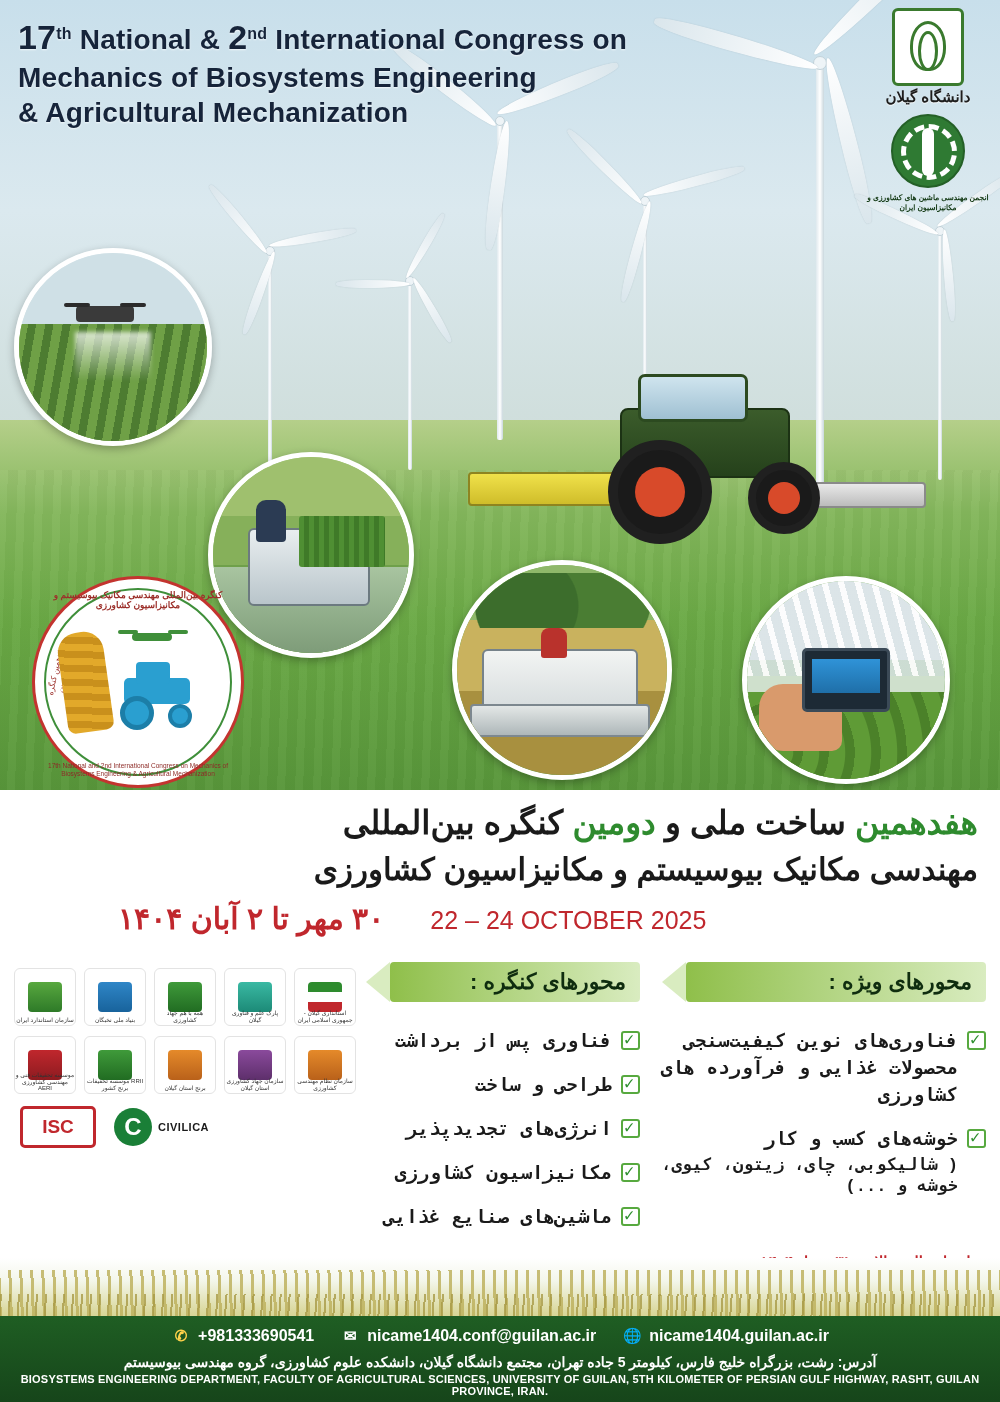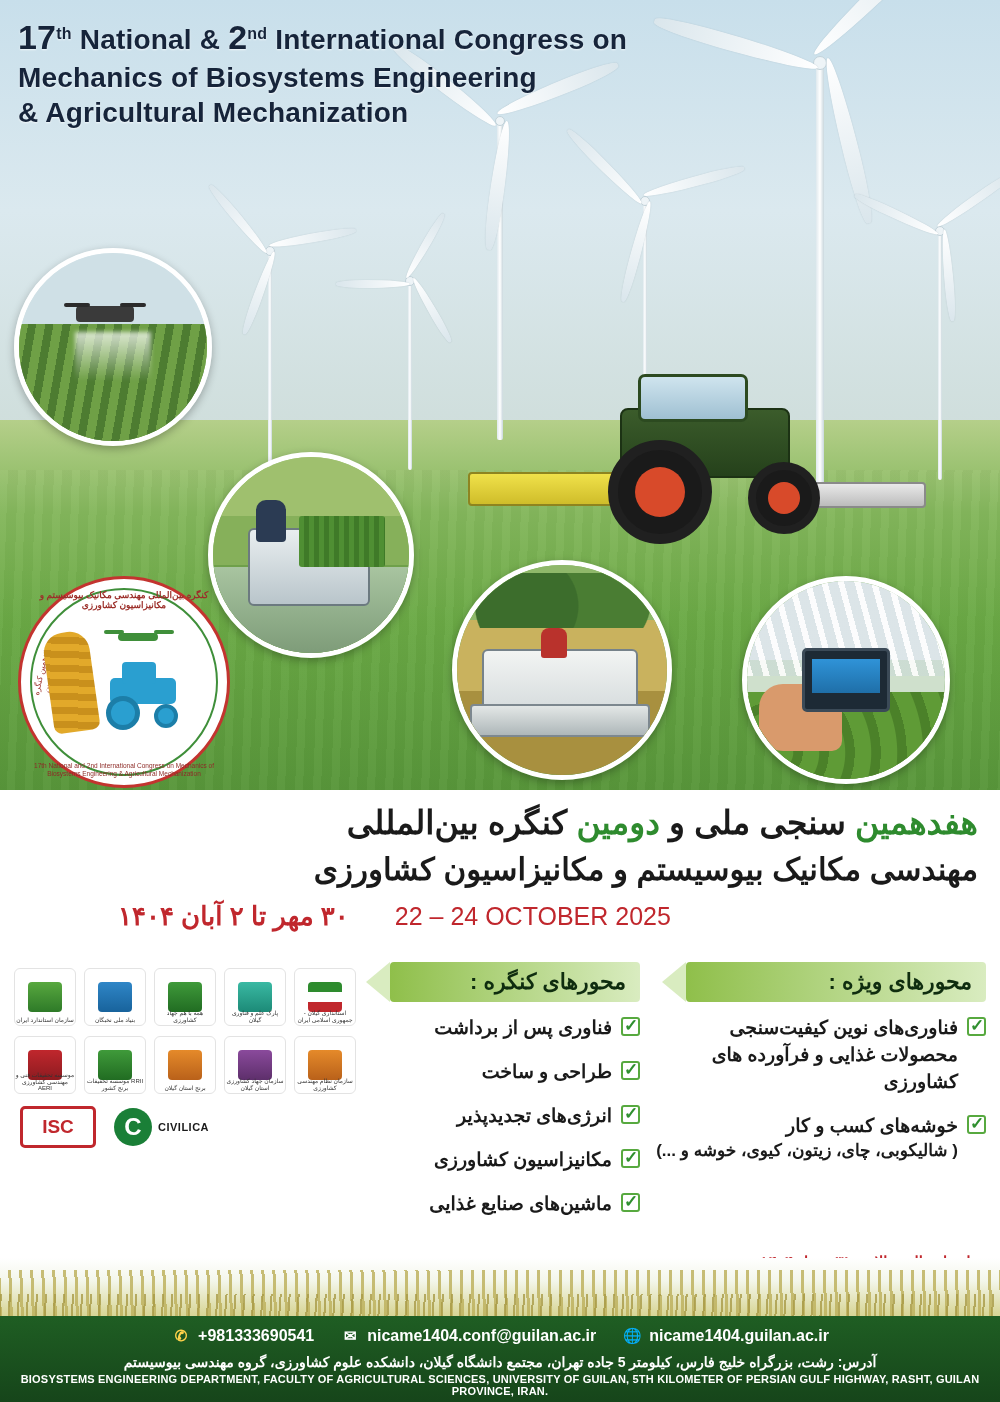--- a/index.html
+++ b/index.html
@@ -168,21 +168,21 @@
   .tractor .wheelF { position:absolute; left:188px; top:84px; width:72px; height:72px;
      border-radius:50%; background:#1a1a1a; border:8px solid #202020; }
   .tractor .wheelF::after{content:"";position:absolute;left:50%;top:50%;transform:translate(-50%,-50%);
      width:32px;height:32px;border-radius:50%;background:#d84a2a;}
   .tractor .mower { position:absolute; left:-92px; top:94px; width:180px; height:34px;
      background: linear-gradient(#f0e14a,#cfbd2a); border:2px solid #8e8420; border-radius:4px; }
   .tractor .mower2 { position:absolute; left:246px; top:104px; width:120px; height:26px;
      background: linear-gradient(#e9e9e9,#bcbcbc); border:2px solid #8a8a8a; border-radius:4px; }
 
   
-  .congress-logo { position: absolute; left: 18px; top: 576px; width: 212px; height: 212px; }
+  .congress-logo { position: absolute; left: 32px; top: 576px; width: 212px; height: 212px; }
   .cl-ring {
     position: absolute; inset: 0; border-radius: 50%;
     border: 3px solid #c3342f; background: #ffffff;
   }
   .cl-ring2 { position: absolute; inset: 12px; border-radius: 50%; border: 2px solid #3f8f3a; }
   .cl-wheat { position:absolute; left:30px; top:56px; width:46px; height:100px;
      background: repeating-linear-gradient(10deg,#e2a92a 0 7px, #c9901c 7px 14px);
      border-radius: 20px 20px 8px 8px; transform: rotate(-8deg); }
   .cl-tractor { position:absolute; left:78px; top:92px; width:96px; height:56px; }
   .cl-tractor .b { position:absolute; left:14px; top:10px; width:66px; height:26px;
@@ -214,21 +214,21 @@
   .fa-title-wrap {
     position: absolute; right: 22px; top: 800px; width: 860px; direction: rtl; text-align: right;
   }
   .fa-title1 { font-size: 33px; font-weight: bold; color: #1a1a1a; line-height: 1.38; }
   .fa-title1 .grn { color: #2e8b2e; }
   .fa-title2 { font-size: 31px; font-weight: bold; color: #1a1a1a; line-height: 1.4; margin-top: 2px; }
   .fa-dates {
     margin-top: 10px; display: flex; flex-direction: row-reverse; justify-content: flex-start;
     gap: 46px; align-items: baseline;
   }
-  .fa-date { font-size: 26px; font-weight: bold; color: #c0272d; }
+  .fa-date { font-size: 30px; font-weight: bold; color: #c0272d; }
   .en-date { font-size: 25px; font-weight: normal; color: #c0272d; direction: ltr; }
 
   
   .sponsors { position: absolute; left: 6px; top: 968px; width: 376px; }
   .sp-row { display: flex; align-items: center; gap: 8px; margin-bottom: 10px; padding-left: 8px; }
   .sp { width: 62px; height: 58px; border-radius: 6px; background: #ffffff;
         display: flex; align-items: center; justify-content: center;
         font-size: 7px; text-align: center; color: #2a2a2a; overflow: hidden; position: relative;
         border: 1px solid #e3e3e3; }
   .sp .cap { position:absolute; bottom:2px; left:0; width:100%; font-size:6px; color:#333; direction: rtl; }
@@ -260,21 +260,21 @@
     background: linear-gradient(90deg, #8fbf4a, #d9ecc0);
     border-radius: 4px;
   }
   .banner-bg::after {
     content:""; position:absolute; left:-24px; top:0; width:0; height:0;
     border-top: 20px solid transparent; border-bottom: 20px solid transparent;
     border-right: 24px solid #d9ecc0;
   }
   .col-head-txt { position: relative; font-size: 22px; font-weight: bold; color: #0f2d0f; }
 
-  .topic-list { margin-top: 13px; }
+  .topic-list { margin-top: 27px; font-family: Liberation Mono, monospace; }
   .topic-item { display: flex; align-items: flex-start; gap: 9px; margin-bottom: 17px; }
   .chk {
     flex: none; width: 19px; height: 19px; border: 2px solid #57a93f; border-radius: 3px;
     position: relative; background: #fff; margin-top: 2px;
   }
   .chk::after {
     content: "✓"; position: absolute; left: 1px; top: -4px; font-size: 17px; color: #2f8f2f; font-weight: bold;
   }
   .topic-txt { font-size: 19px; font-weight: bold; color: #1a1a1a; line-height: 1.42; }
   .topic-sub { font-size: 17px; font-weight: bold; color: #1a1a1a; }
@@ -384,20 +384,29 @@
     </div>
 
     <div class="eng-title">
       <div>
         <span class="num17">17</span><sup>th</sup><span> National &amp; </span><span class="num2">2</span><sup>nd</sup><span> International Congress on</span>
       </div>
       <div>Mechanics of Biosystems Engineering</div>
       <div>&amp; Agricultural Mechanization</div>
     </div>
 
+    <div class="uni-logo">
+      <div class="uni-emblem"></div>
+      <div class="uni-name-fa">دانشگاه گیلان</div>
+      <div class="soc-emblem">
+        <div class="gearring"></div>
+          <div class="wheat"></div>
+      </div>
+      <div class="soc-text">انجمن مهندسی ماشین های کشاورزی و مکانیزاسیون ایران</div>
+    </div>
 
     <div class="photo ph1">
       <div class="ph-inner">
           <div class="rows"></div>
           <div class="spray"></div>
           <div class="drone"></div>
         </div>
     </div>
     <div class="photo ph2">
       <div class="ph-inner">
@@ -440,21 +449,21 @@
         <div class="dl"></div>
           <div class="db"></div>
           <div class="dr"></div>
       </div>
       <div class="cl-bottom-en">17th National and 2nd International Congress on Mechanics of Biosystems Engineering &amp; Agricultural Mechanization</div>
     </div>
   </div>
 
   <div class="fa-title-wrap">
     <div class="fa-title1">
-      <span class="grn">هفدهمین</span><span> سنجی ملی و </span><span class="grn">دومین</span><span> کنگره بین‌المللی</span>
+      <span class="grn">هفدهمین</span><span> ساخت ملی و </span><span class="grn">دومین</span><span> کنگره بین‌المللی</span>
     </div>
     <div class="fa-title2">مهندسی مکانیک بیوسیستم و مکانیزاسیون کشاورزی</div>
     <div class="fa-dates">
       <div class="fa-date">۳۰ مهر تا ۲ آبان ۱۴۰۴</div>
       <div class="en-date">22 – 24 OCTOBER 2025</div>
     </div>
   </div>
 
   <div class="sponsors">
     <div class="sp-row">

